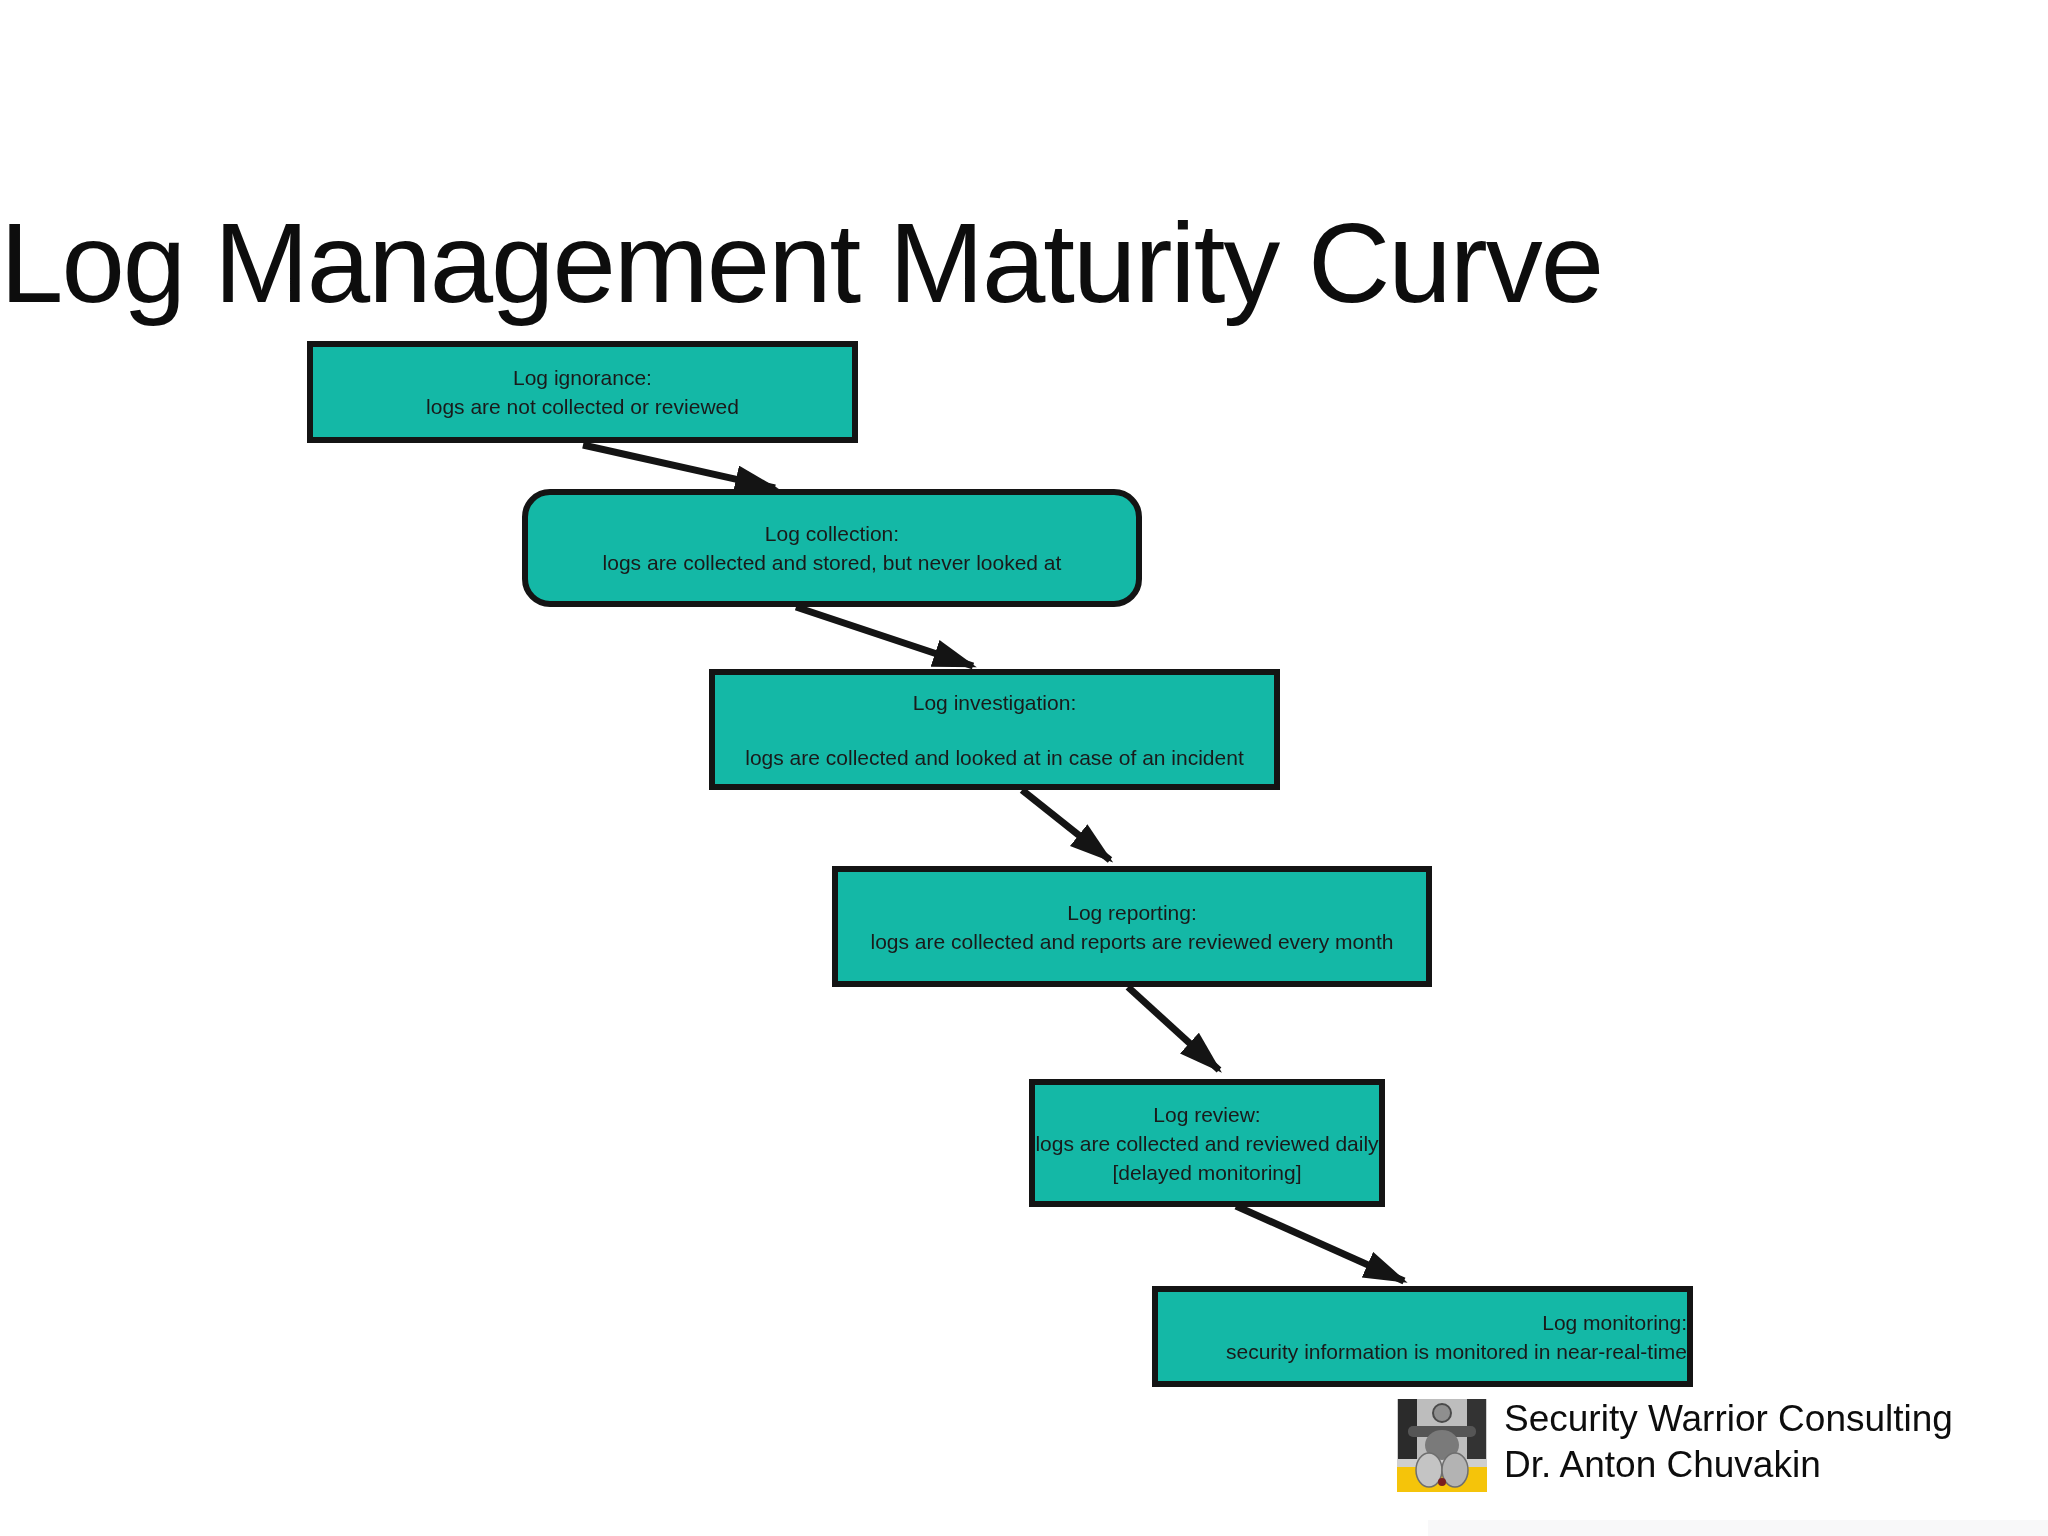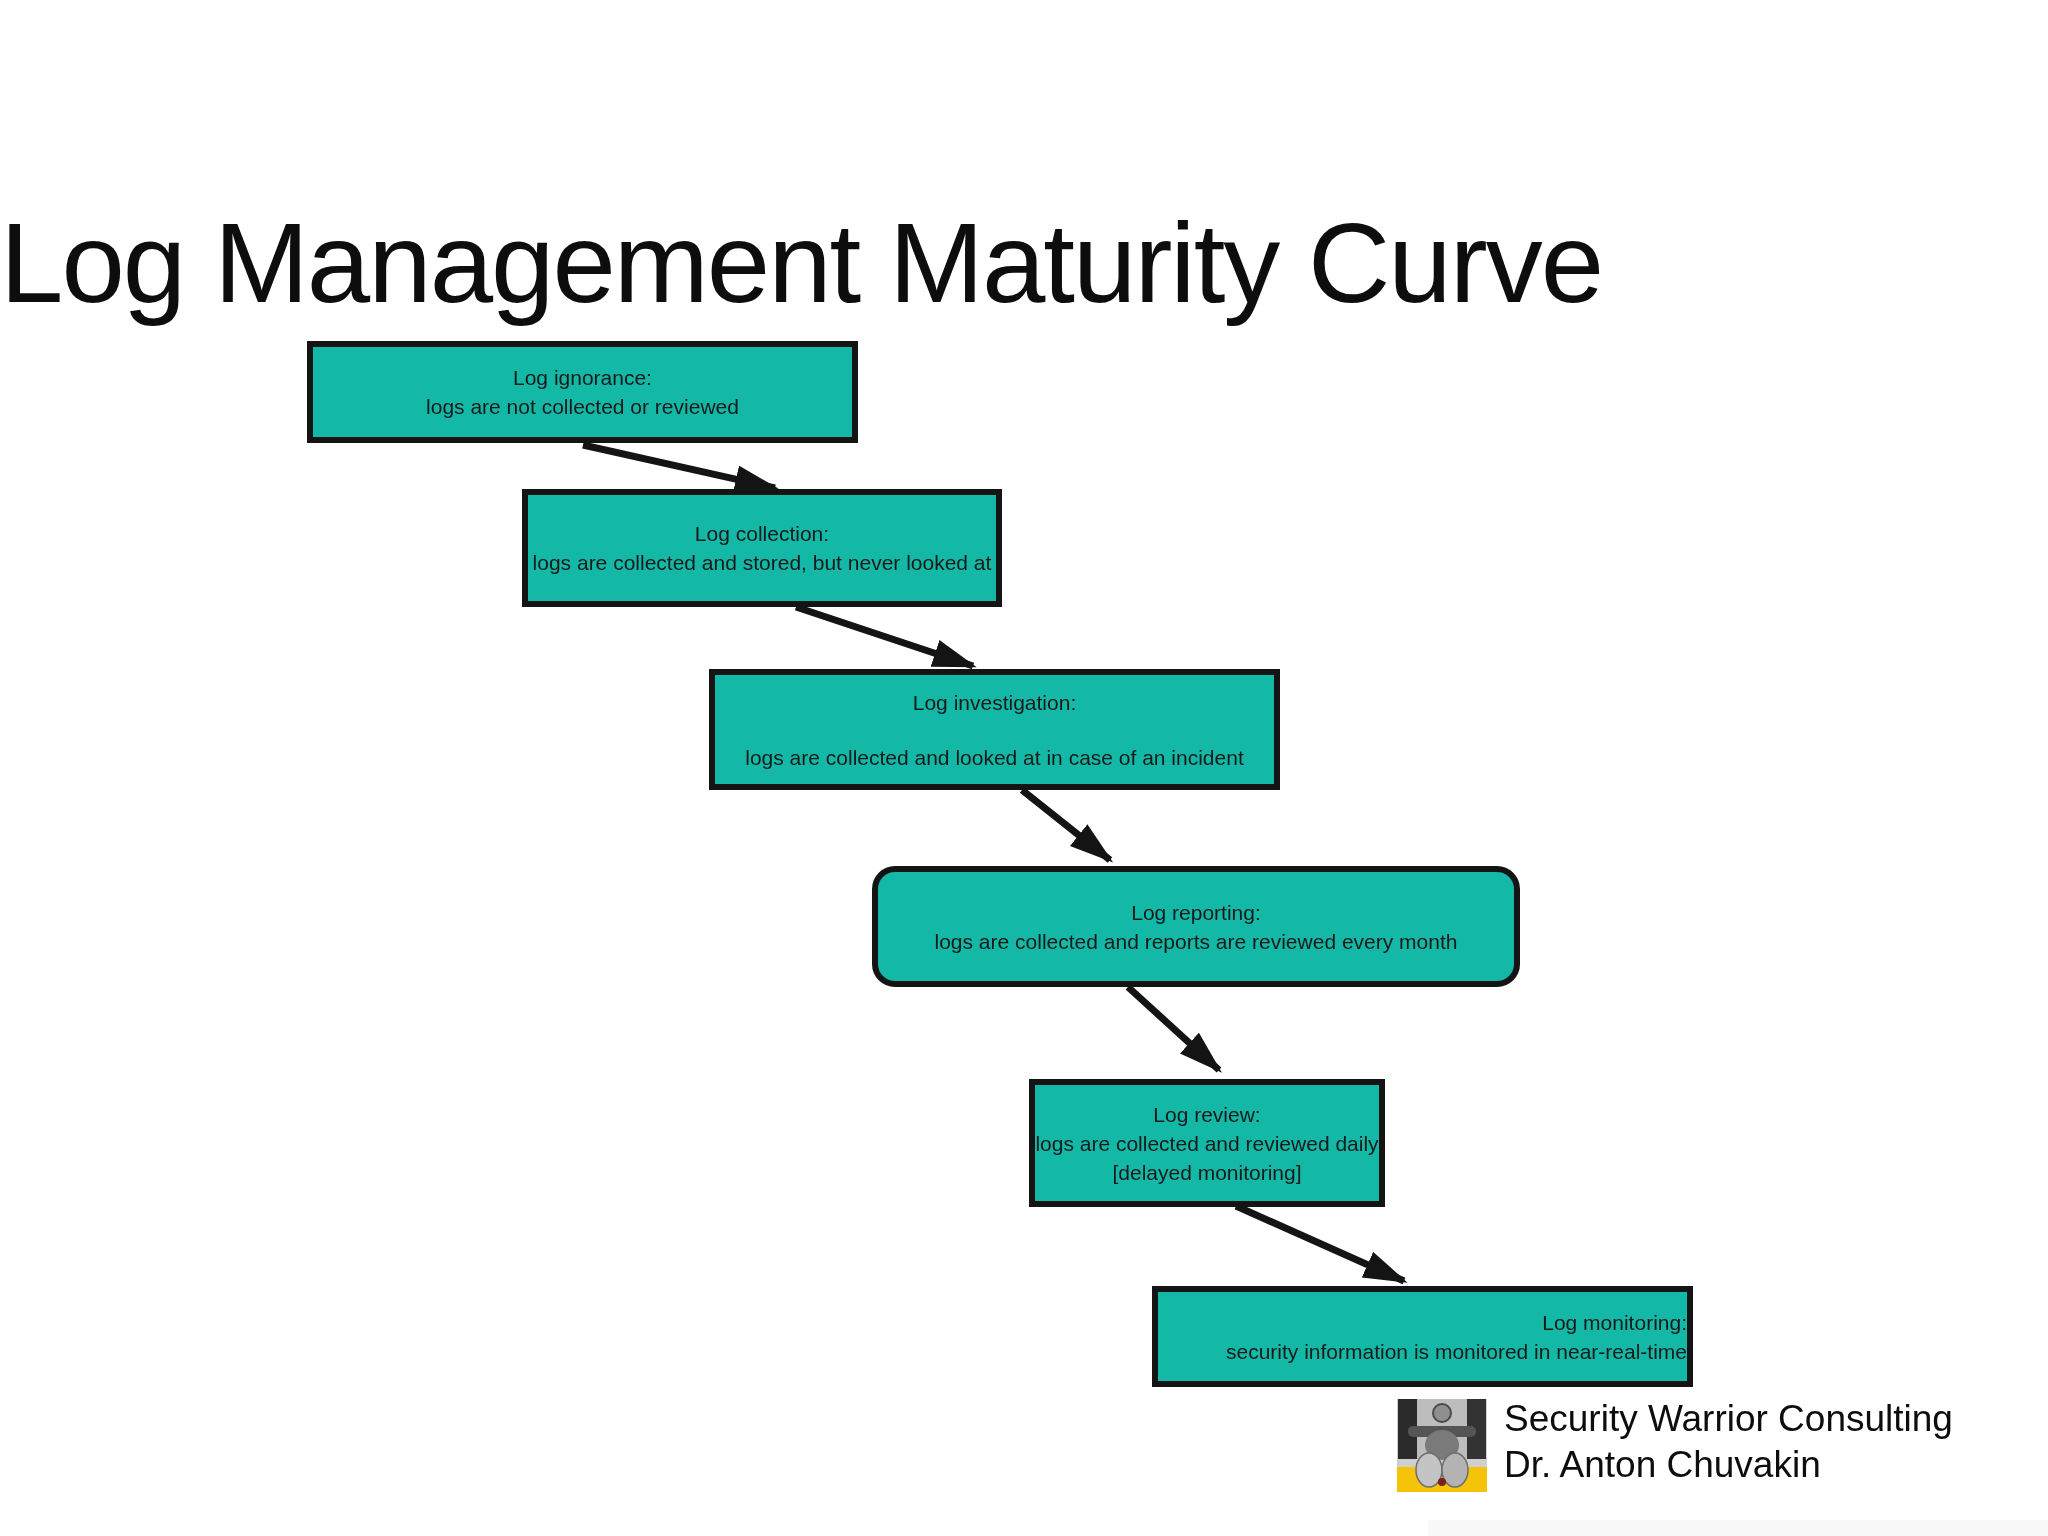--- a/index.html
+++ b/index.html
@@ -33,23 +33,23 @@
     flex-direction: column;
     align-items: center;
     justify-content: center;
     text-align: center;
     font-size: 21px;
     line-height: 29px;
     color: #1a1a1a;
   }
   .node div { white-space: nowrap; }
   .node-1 { left: 307px;  top: 341px;  width: 551px; height: 102px; }
-  .node-2 { left: 522px;  top: 489px;  width: 480px; height: 118px; }
+  .node-2 { left: 522px;  top: 489px;  width: 620px; height: 118px; border-radius: 28px; }
   .node-3 { left: 709px;  top: 669px;  width: 571px; height: 121px; gap: 26px; }
-  .node-4 { left: 872px;  top: 866px;  width: 648px; height: 121px; border-radius: 23px; }
+  .node-4 { left: 832px;  top: 866px;  width: 600px; height: 121px; }
   .node-5 { left: 1029px; top: 1079px; width: 356px; height: 128px; }
   .node-6 { left: 1152px; top: 1286px; width: 541px; height: 101px; align-items: flex-end; }
   #arrow-layer {
     position: absolute;
     left: 0; top: 0;
     width: 2048px; height: 1536px;
     pointer-events: none;
   }
   #arrow-layer line { stroke: #141414; stroke-width: 7; }
   .attribution {

